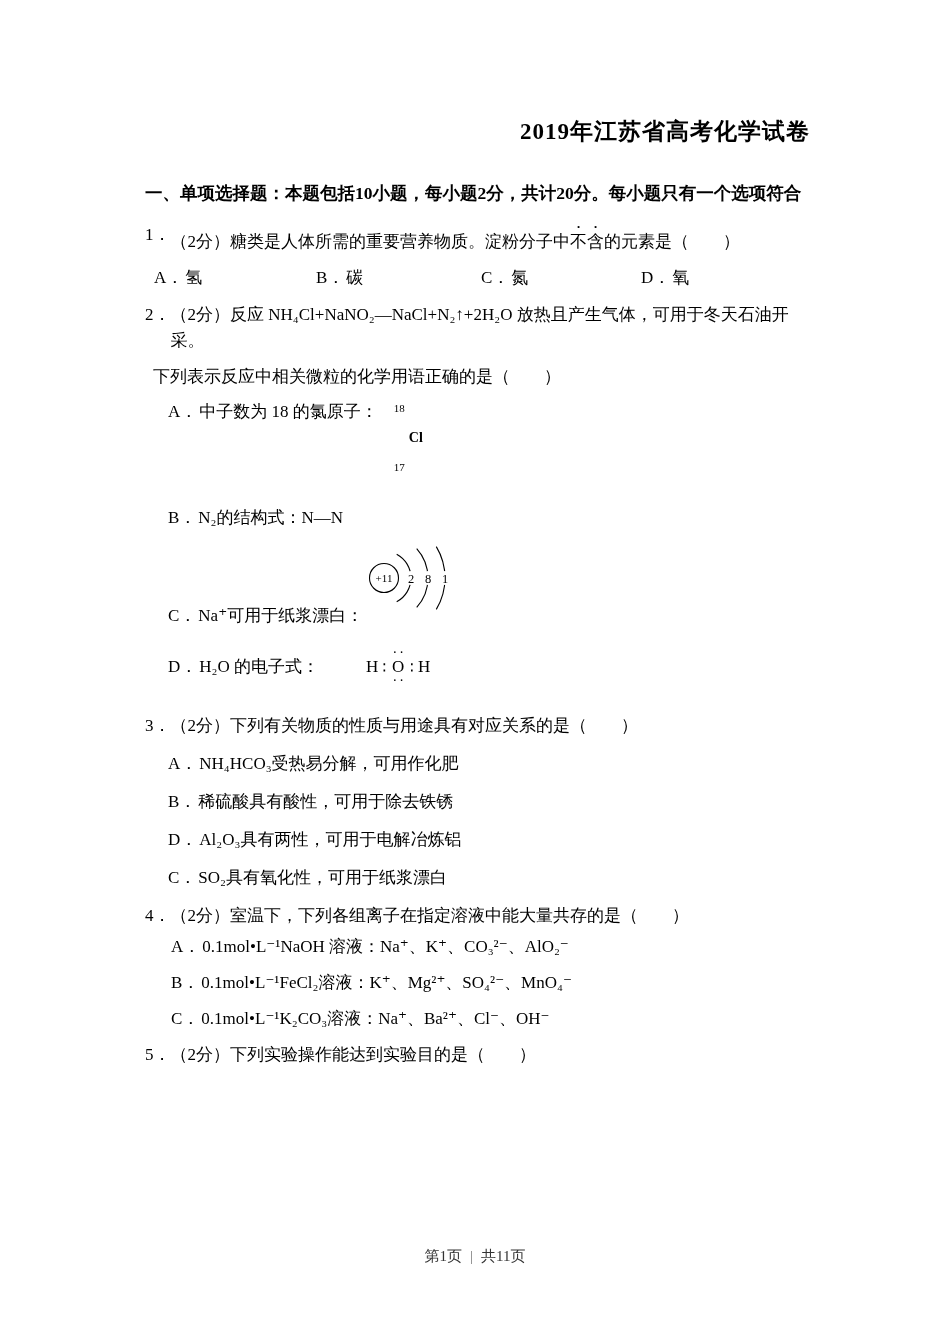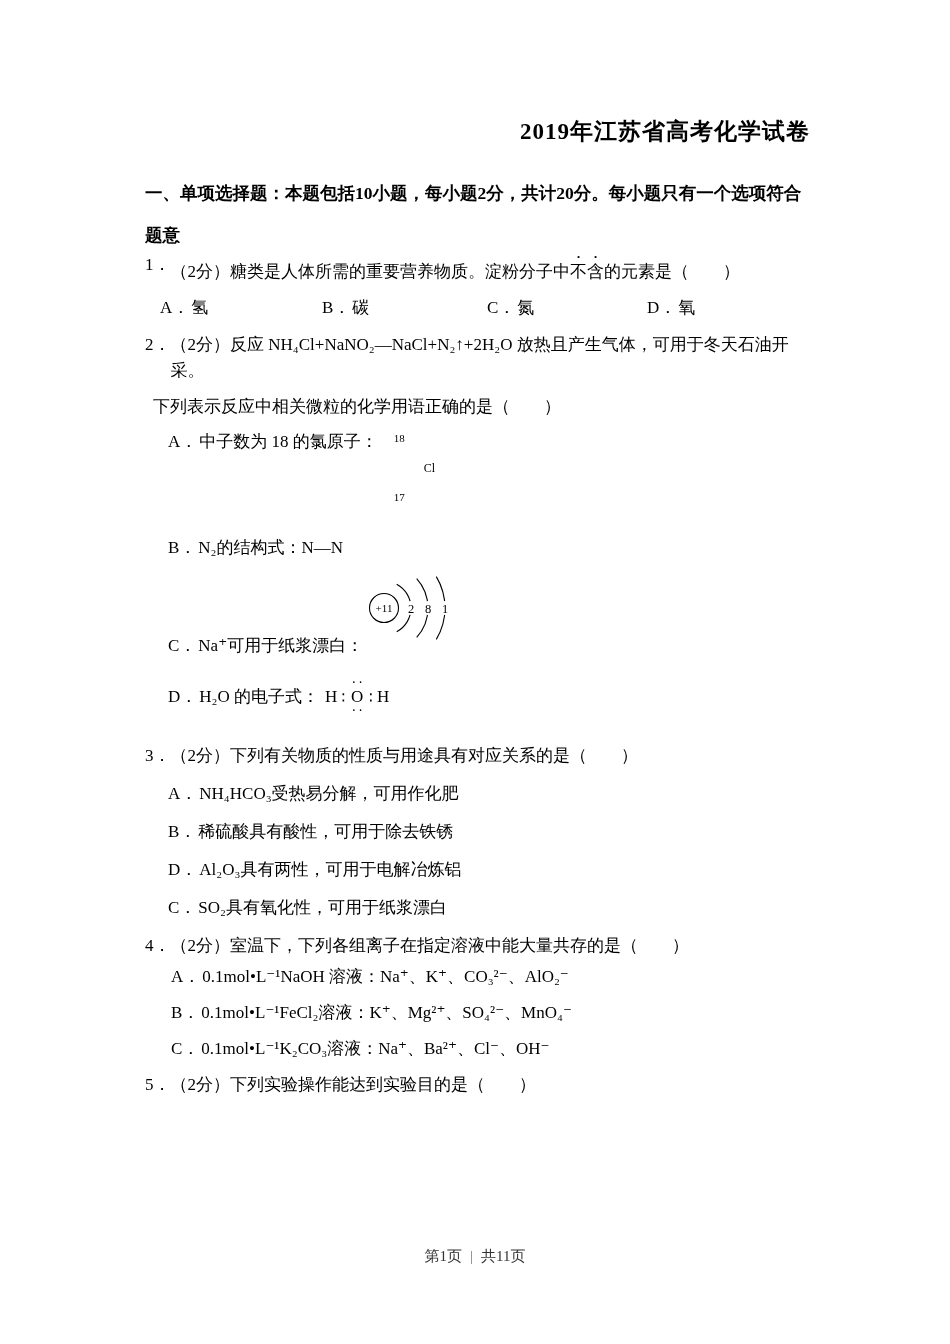--- a/index.html
+++ b/index.html
@@ -26,38 +26,38 @@
   .line { font-size:17px; line-height:26px; }
   .q-head { display:flex; }
   .q-num { flex:0 0 23px; }
   .q-body { flex:1; }
   .indent { margin-left:8px; }
   .opt-label { margin-right:2px; }
   .emph { text-emphasis-style:filled dot; -webkit-text-emphasis-style:filled dot; }
 
   
   .q1-head { margin-bottom:10px; }
-  .q1-opts { display:flex; margin-left:15px; margin-bottom:11px; }
+  .q1-opts { display:flex; margin-left:9px; margin-bottom:11px; }
   .q1-opts .o1 { width:162px; }
   .q1-opts .o2 { width:165px; }
   .q1-opts .o3 { width:160px; }
 
   
   .q2-head { margin-bottom:10px; }
   .q2-line2 { margin-bottom:9px; }
   .opt-row { display:flex; margin-left:23px; }
   .opt-a2 { align-items:flex-start; margin-bottom:32px; }
   .opt-b2 { margin-bottom:6px; }
   .opt-c2 { align-items:flex-end; margin-bottom:20px; }
-  .opt-d2 { align-items:center; margin-bottom:28px; }
+  .opt-d2 { align-items:center; margin-bottom:28px;gap:41px; }
 
   .isotope { display:inline-flex; align-items:center; margin-left:16px; margin-top:4px; }
   .iso-nums { display:inline-flex; flex-direction:column; align-items:flex-end;
-              font-size:11px; line-height:11px; margin-right:19px;gap:48px; }
-  .iso-symbol { font-size:12px; }
+              font-size:11px; line-height:11px; margin-right:4px;gap:48px; }
+  .iso-symbol { font-size:14px;font-weight:bold; }
 
   .na-svg { margin-left:-4px; margin-bottom:10px; display:block; }
 
   .lewis { display:inline-flex; align-items:center; margin-left:6px; }
   .lewis .pair { margin:0 4px; font-size:16px; }
   .o-stack { display:inline-flex; flex-direction:column; align-items:center; }
   .o-stack .dots { font-size:14px; line-height:8px; letter-spacing:2px; text-indent:2px; }
   .o-stack .atom { font-size:17px; line-height:20px; }
 
   
@@ -75,21 +75,20 @@
 </style>
 </head>
 <body>
 
 <div class="page">
 
   <h1 class="title">2019年江苏省高考化学试卷</h1>
 
   <div>
     <div class="sec-line sec-line1">一、单项选择题：本题包括10小题，每小题2分，共计20分。每小题只有一个选项符合</div>
-    <div class="sec-line sec-line2">题意</div>
   </div>
 
   <div>
     <div class="line q-head q1-head">
       <span class="q-num">1．</span>
       <span class="q-body"><span>（2分）糖类是人体所需的重要营养物质。淀粉分子中</span><span class="emph">不含</span><span>的元素是（　　）</span></span>
     </div>
     <div class="line q1-opts">
       <span class="o1"><span class="opt-label">A．</span><span>氢</span></span>
       <span class="o2"><span class="opt-label">B．</span><span>碳</span></span>

